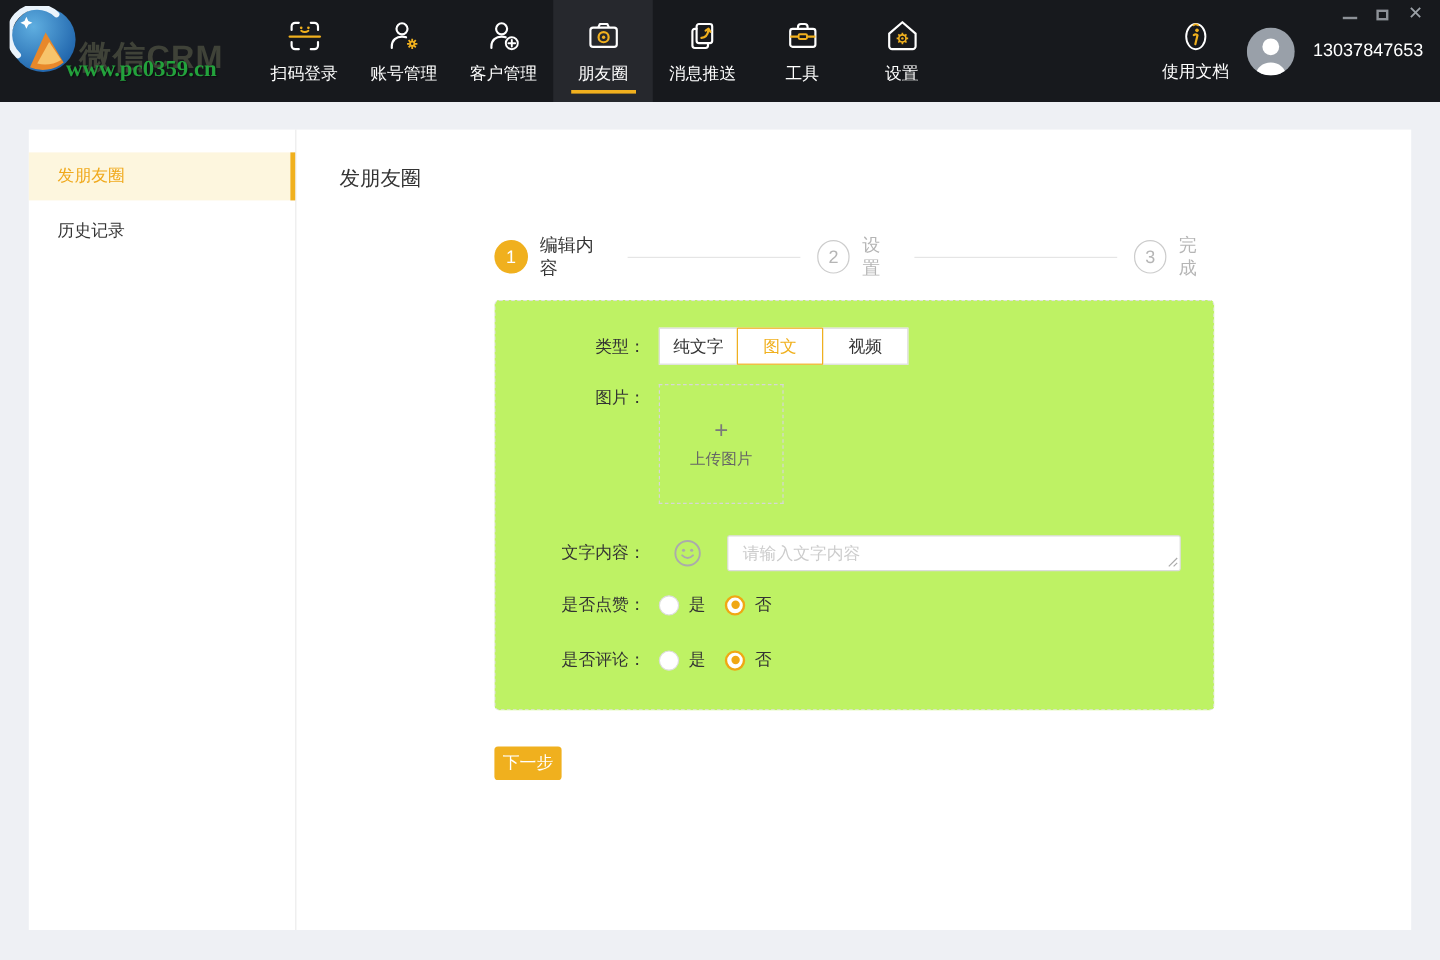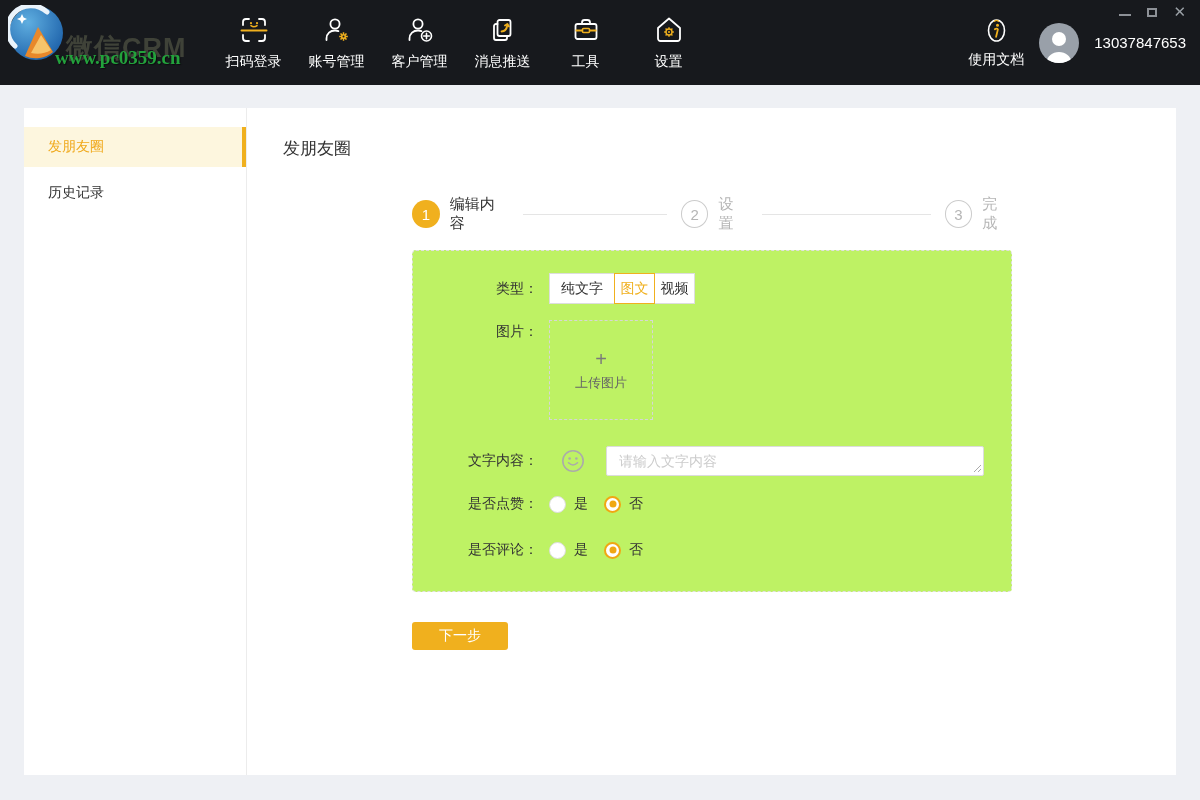--- a/index.html
+++ b/index.html
@@ -61,21 +61,21 @@
   
   .form-card { background:#bef264; border:1px dashed #E0E0E0; border-radius:4px; padding:22px 0 32px 43px; }
   .form-row { display:flex; align-items:center; }
   .form-label { width:82px; text-align:right; font-size:14px; color:#333333; flex:none; margin-right:11px; white-space:nowrap; }
 
   .row-type { margin-bottom:16px; }
   .seg { display:flex; }
   .seg-btn { height:31px; background:#FFFFFF; border:1px solid #DDDDDD; font-size:14px; color:#333333; cursor:pointer; display:flex; align-items:center; justify-content:center; font-family:inherit; }
   .seg-btn + .seg-btn { margin-left:-1px; }
   .seg-btn.w1 { width:66px; }
-  .seg-btn.w2 { width:41px; }
+  .seg-btn.w2 { width:72px; }
   .seg-btn.selected { border:1px solid #F0B01E; color:#F0B01E; z-index:1; position:relative; }
 
   .row-image { margin-bottom:26px; align-items:flex-start; }
   .row-image .form-label { padding-top:3px; }
   .upload-box { width:104px; height:100px; border:1px dashed #D6D6D6; display:flex; flex-direction:column; align-items:center; justify-content:center; gap:5px; cursor:pointer; }
   .upload-plus { font-size:20px; color:#7A7A7A; line-height:20px; }
   .upload-text { font-size:13px; color:#666666; }
 
   .row-content { margin-bottom:19px;gap:12px; }
   .emoji-btn { width:24px; height:24px; margin-right:9px; cursor:pointer; flex:none; }
@@ -85,21 +85,21 @@
   .grip { position:absolute; right:2px; bottom:3px; }
 
   .row-like { margin-bottom:28px; }
   .radio-opt { display:flex; align-items:center; gap:8px; margin-right:16px; cursor:pointer; }
   .radio { width:17px; height:17px; border-radius:50%; background:#FFFFFF; position:relative; flex:none; }
   .radio.off { border:1px solid #DCDCDC; }
   .radio.on { border:2px solid #F0A713; }
   .radio.on::after { content:""; position:absolute; left:50%; top:50%; transform:translate(-50%,-50%); width:7px; height:7px; border-radius:50%; background:#F0A713; }
   .radio-label { font-size:14px; color:#333333; }
 
-  .next-btn { margin-top:30px; width:96px; height:28px; background:#F0B01E; color:#FFFFFF; border:none; border-radius:3px; font-size:14px; cursor:pointer; font-family:inherit; }
+  .next-btn { margin-top:30px; width:56px; height:28px; background:#F0B01E; color:#FFFFFF; border:none; border-radius:3px; font-size:14px; cursor:pointer; font-family:inherit; }
 </style>
 </head>
 <body>
 
 <div class="topbar">
 
   <div class="logo-area">
     <svg class="logo-circle" viewBox="0 0 56 56">
       <defs>
         <radialGradient id="lg" cx="35%" cy="30%" r="80%">
@@ -146,20 +146,29 @@
     <div class="nav-item">
       <svg class="nico" viewBox="0 0 30 30" fill="none">
         <circle cx="13" cy="9" r="4.6" stroke="#FFFFFF" stroke-width="1.8"></circle>
         <path d="M4.5 25 v-1.5 c0-5 3.8-8 8.5-8 1.2 0 2.4.2 3.4.6" stroke="#FFFFFF" stroke-width="1.8" stroke-linecap="round"></path>
         <circle cx="21.5" cy="21" r="5" stroke="#FFFFFF" stroke-width="1.6"></circle>
         <path d="M21.5 18.2v5.6 M18.7 21h5.6" stroke="#FFFFFF" stroke-width="1.6" stroke-linecap="round"></path>
       </svg>
       <span>客户管理</span>
     </div>
 
+    <div class="nav-item active">
+      <svg class="nico" viewBox="0 0 30 30" fill="none">
+        <path d="M10.5 8 l1.4-3 h6.2 l1.4 3" stroke="#FFFFFF" stroke-width="1.8" stroke-linejoin="round"></path>
+        <rect x="4" y="8" width="22" height="16" rx="2.2" stroke="#FFFFFF" stroke-width="1.8"></rect>
+        <circle cx="15" cy="16" r="4.2" stroke="#F0B01E" stroke-width="1.8"></circle>
+        <circle cx="15" cy="16" r="1.4" fill="#F0B01E"></circle>
+      </svg>
+      <span>朋友圈</span>
+    </div>
 
     <div class="nav-item">
       <svg class="nico" viewBox="0 0 30 30" fill="none">
         <rect x="9.5" y="5" width="13" height="16" rx="2" stroke="#FFFFFF" stroke-width="1.8"></rect>
         <path d="M9.5 9 H8 a2 2 0 0 0-2 2 v12 a2 2 0 0 0 2 2 h9 a2 2 0 0 0 2-2 v-2" stroke="#FFFFFF" stroke-width="1.8" stroke-linecap="round"></path>
         <path d="M13.5 16.5 c3.5-.3 5.3-2.6 5.8-6" stroke="#F0B01E" stroke-width="1.8" stroke-linecap="round"></path>
         <path d="M17 10.5 l2.4-1.6 1.6 2.6" stroke="#F0B01E" stroke-width="1.8" stroke-linecap="round" stroke-linejoin="round"></path>
       </svg>
       <span>消息推送</span>
     </div>

